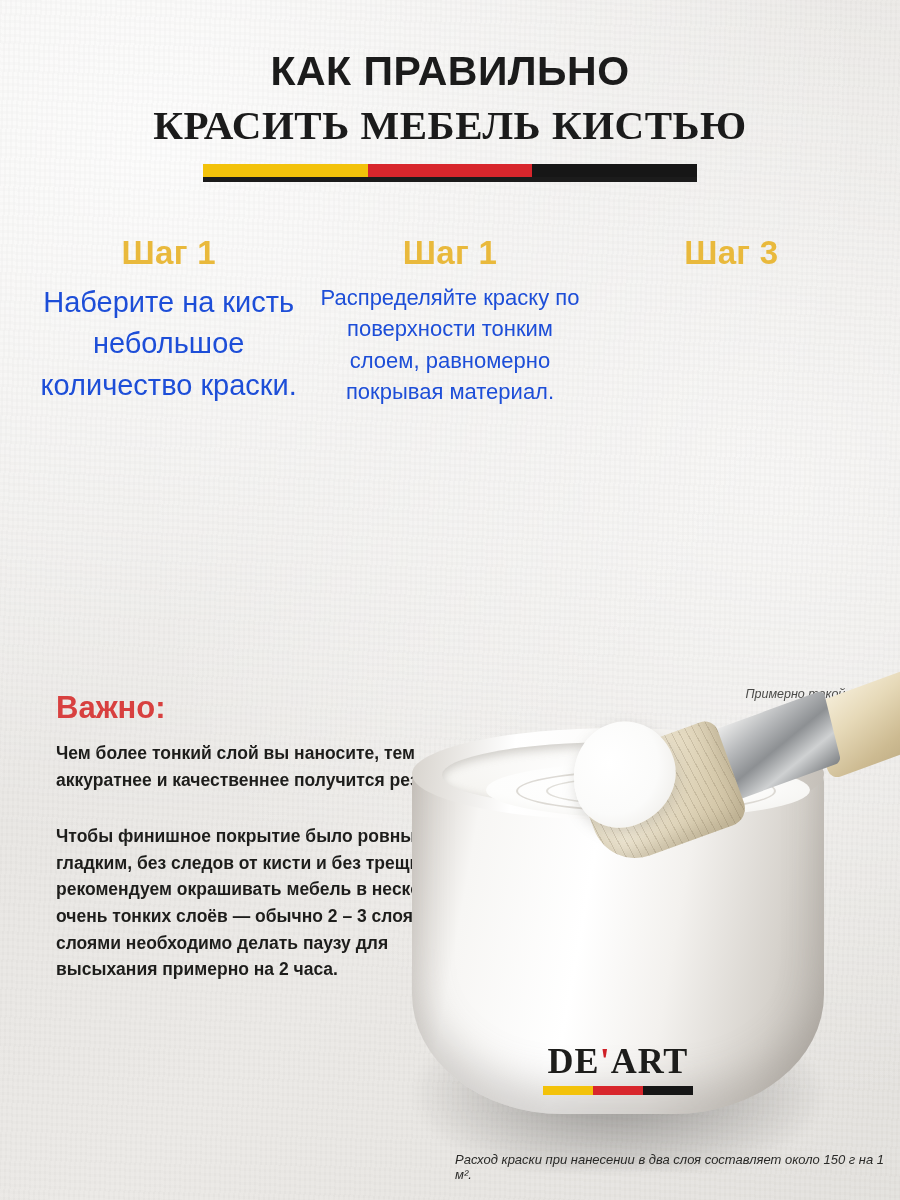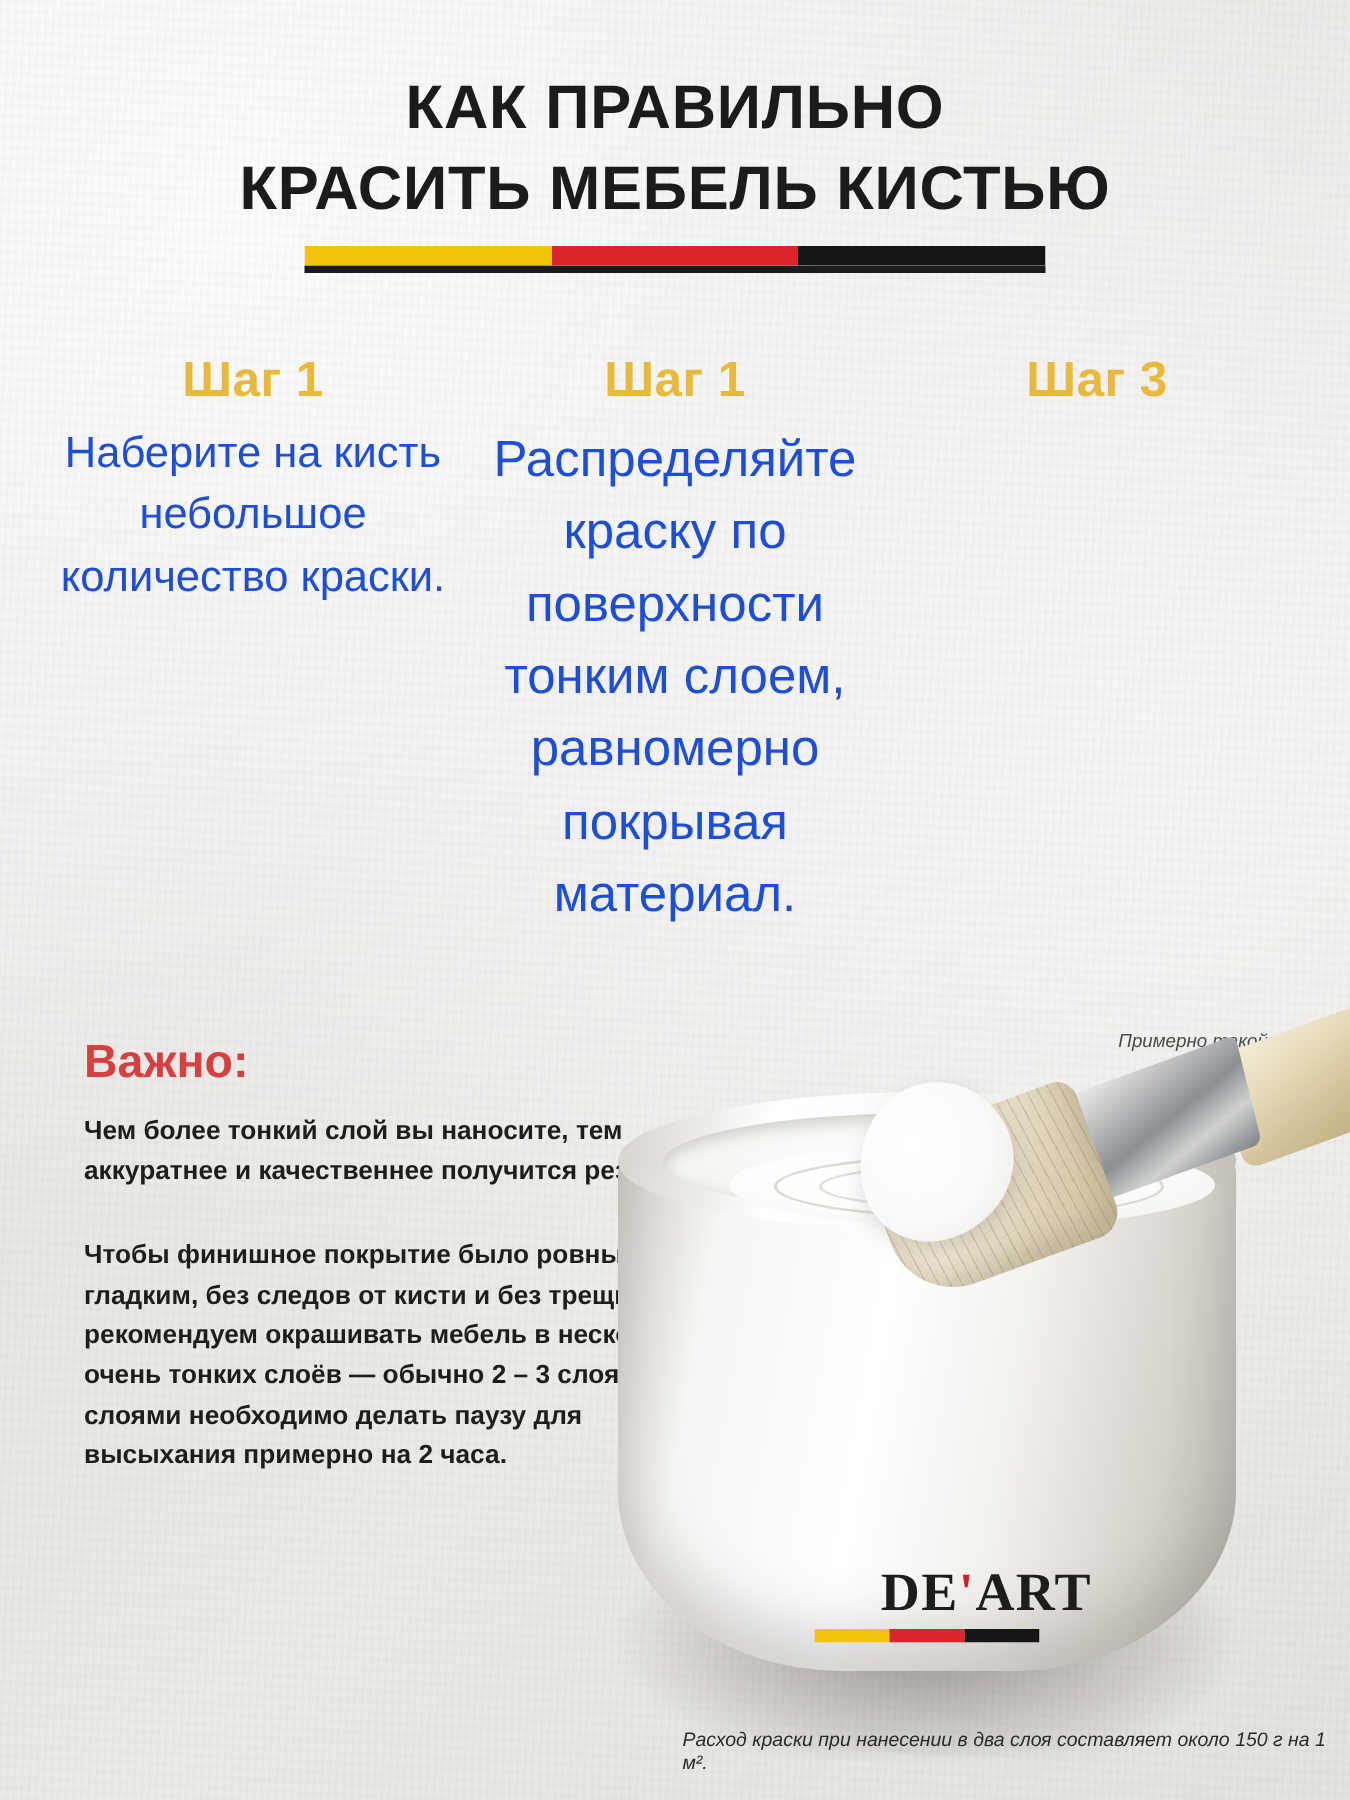--- a/index.html
+++ b/index.html
@@ -37,21 +37,21 @@
   
   .title {
     text-align: center;
     padding-top: 44px;
     color: #1b1b1b;
     font-weight: bold;
     font-size: 41px;
     line-height: 1.32;
     letter-spacing: 0.5px;
   }
-  .title .l2 { display: block; }
+  .title .l2 { display: block; font-family: Liberation Serif, serif; }
   .flagbar {
     margin: 12px auto 0;
     width: 494px;
     height: 13px;
     display: flex;
     overflow: hidden;
   }
   .flagbar i { display: block; height: 100%; flex: 1 1 auto; }
   .flagbar .seg-y { background: #f3c20a; }
   .flagbar .seg-r { background: #d8262c; }
@@ -78,21 +78,21 @@
     margin-bottom: 10px;
     letter-spacing: .3px;
   }
   .step-body {
     color: #1d4ed8;
     font-size: 30px;
     line-height: 1.42;
     padding: 0 6px;
   }
   .step-1 .step-body { font-size: 29px; }
-  .step-2 .step-body { font-size: 34px; }
+  .step-2 .step-body { font-size: 22px; }
   .step-3 .step-body { font-size: 29px; }
 
   
   .important {
     position: absolute;
     left: 56px;
     top: 690px;
     width: 430px;
   }
   .important h2 {
@@ -195,21 +195,21 @@
     border: 2px solid rgba(210,206,199,0.75);
   }
   .s1 { left: 74px; top: 28px; width: 260px; height: 42px; }
   .s2 { left: 104px; top: 34px; width: 198px; height: 30px; border-color: rgba(205,201,194,0.6); }
   .s3 { left: 140px; top: 40px; width: 128px; height: 18px; border-color: rgba(200,196,189,0.5); }
 
   .label {
     position: absolute;
     left: 96px; top: 312px;
     width: 220px;
-    text-align: right;
+    text-align: center;
   }
   .label .brand {
     font-size: 36px;
     font-weight: bold;
     letter-spacing: 1px;
     color: #1d1d1b;
     font-family: "Liberation Serif", serif;
   }
   .label .brand .apos { color: #cf2027; }
   .label .flag {

